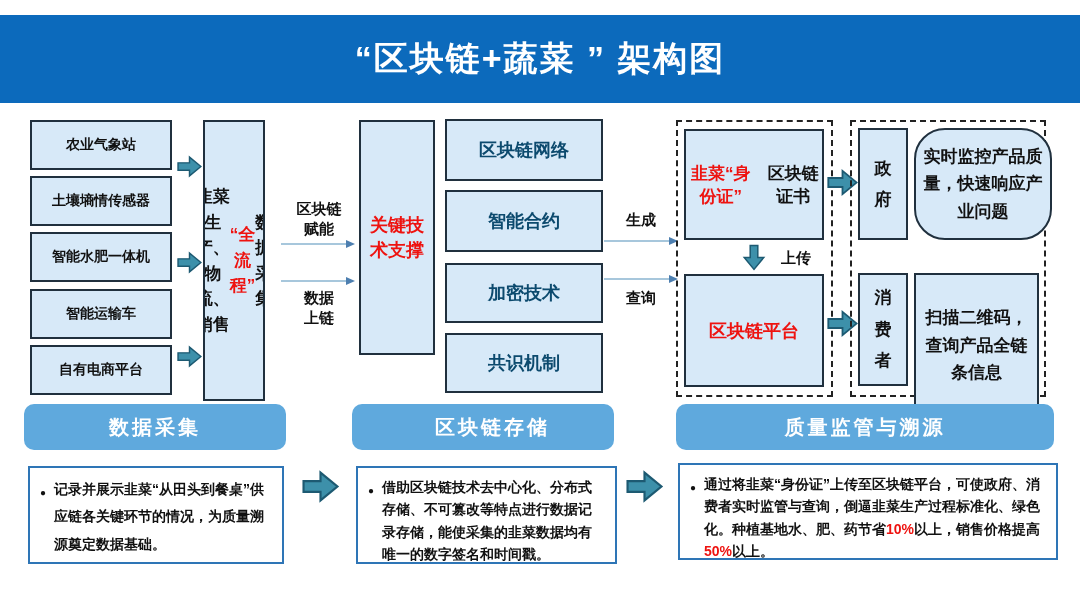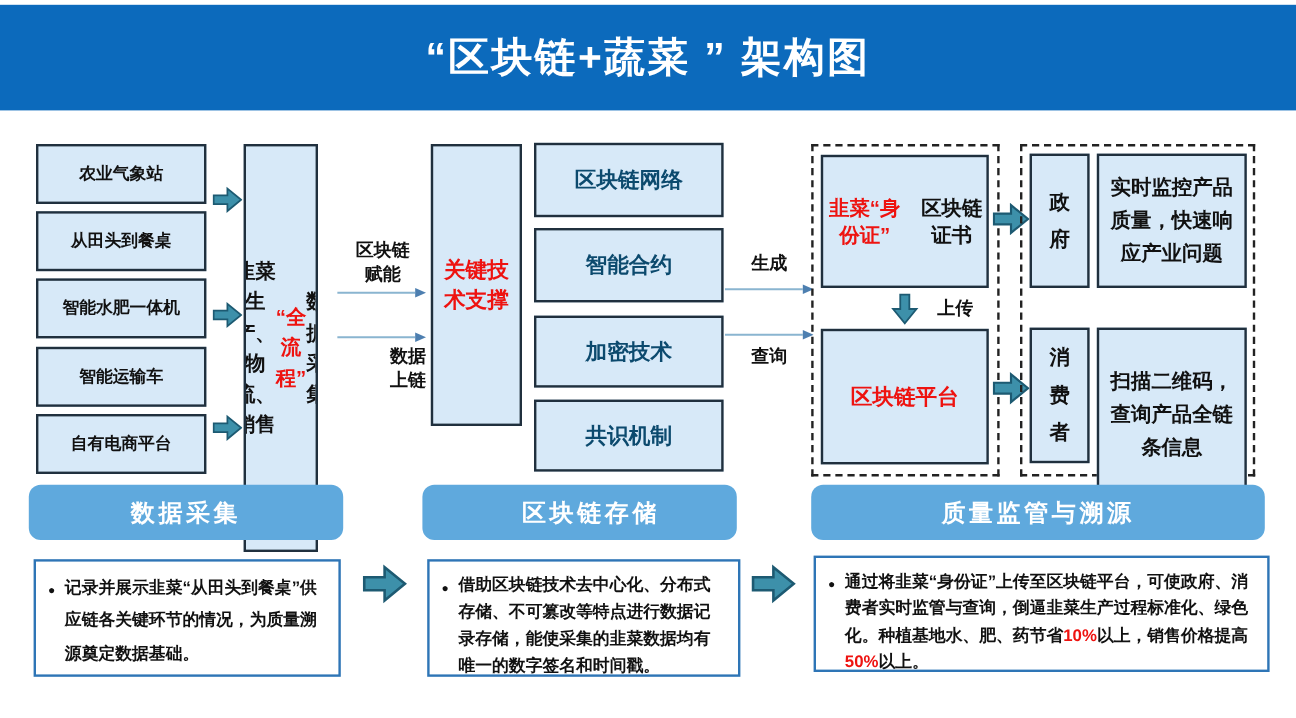--- a/index.html
+++ b/index.html
@@ -3,21 +3,21 @@
 <meta charset="utf-8">
 <style>
   :root{
     --banner:#0c6abc; --bar:#5fa9dd; --box-fill:#d7e9f8; --box-border:#20303e;
     --teal:#3d90aa; --teal-dark:#1d5a72; --thin-line:#8ab5d0; --thin-head:#4d7fb0;
     --red:#ee1310; --summary-border:#2e75b6;
   }
   *{box-sizing:border-box;margin:0;padding:0;}
   body{background:#fff;font-family:"Liberation Sans","DejaVu Sans",sans-serif;font-weight:700;}
   .stage{position:relative;width:1080px;height:598px;background:#fff;overflow:hidden;}
-  .banner{position:absolute;left:0;top:4px;width:1080px;height:88px;background:var(--banner);
+  .banner{position:absolute;left:0;top:15px;width:1080px;height:88px;background:var(--banner);
           display:flex;align-items:center;justify-content:center;}
   .banner h1{color:#fff;font-size:34px;letter-spacing:2px;font-weight:700;}
   .abs{position:absolute;}
   .lightbox{background:var(--box-fill);border:2px solid var(--box-border);
             display:flex;align-items:center;justify-content:center;text-align:center;overflow:hidden;}
   .src{font-size:14px;color:#111;}
   .pipeline{font-size:17px;line-height:1.5;padding:3px 2px;color:#111;}
   .core{font-size:18px;line-height:1.35;color:var(--red);}
   .tech{font-size:18px;color:#0c4a6e;}
   .pre{white-space:pre-line;}
@@ -47,21 +47,21 @@
 <div class="stage">
 
   <header class="banner">
     <h1>“区块链+蔬菜 ” 架构图</h1>
   </header>
 
   <div class="abs lightbox src" style="left:30px;top:120px;width:142px;height:50px;">
       <span>农业气象站</span>
     </div>
   <div class="abs lightbox src" style="left:30px;top:176px;width:142px;height:50px;">
-      <span>从田头到餐桌</span>
+      <span>土壤墒情传感器</span>
     </div>
   <div class="abs lightbox src" style="left:30px;top:232px;width:142px;height:50px;">
       <span>智能水肥一体机</span>
     </div>
   <div class="abs lightbox src" style="left:30px;top:289px;width:142px;height:50px;">
       <span>智能运输车</span>
     </div>
   <div class="abs lightbox src" style="left:30px;top:345px;width:142px;height:50px;">
       <span>自有电商平台</span>
     </div>
@@ -69,37 +69,37 @@
   <svg class="abs block-arrow" style="left:177px;top:153px;" width="25" height="27" viewBox="0 0 24 24">
       <polygon points="1,8.5 12,8.5 12,3 23,12 12,21 12,15.5 1,15.5"></polygon>
     </svg>
   <svg class="abs block-arrow" style="left:177px;top:249px;" width="25" height="27" viewBox="0 0 24 24">
       <polygon points="1,8.5 12,8.5 12,3 23,12 12,21 12,15.5 1,15.5"></polygon>
     </svg>
   <svg class="abs block-arrow" style="left:177px;top:343px;" width="25" height="27" viewBox="0 0 24 24">
       <polygon points="1,8.5 12,8.5 12,3 23,12 12,21 12,15.5 1,15.5"></polygon>
     </svg>
 
-  <div class="abs lightbox pipeline" style="left:203px;top:120px;width:62px;height:340px;">
+  <div class="abs lightbox pipeline" style="left:203px;top:120px;width:62px;height:281px;">
       <span>韭菜生产、物流、销售</span>
       <span class="red">“全流程”</span>
       <span>数据采集</span>
     </div>
 
   <div class="abs flowlabel pre" style="left:283px;top:199px;width:72px;">区块链
 赋能</div>
   <svg class="abs thin-arrow" style="left:281px;top:239px;" width="74" height="10" viewBox="0 0 74 10">
       <line x1="0" y1="5" x2="65" y2="5"></line>
       <polygon points="65,1 74,5 65,9"></polygon>
     </svg>
   <svg class="abs thin-arrow" style="left:281px;top:276px;" width="74" height="10" viewBox="0 0 74 10">
       <line x1="0" y1="5" x2="65" y2="5"></line>
       <polygon points="65,1 74,5 65,9"></polygon>
     </svg>
-  <div class="abs flowlabel pre" style="left:283px;top:288px;width:72px;text-align:right;">数据
+  <div class="abs flowlabel pre" style="left:283px;top:288px;width:72px;">数据
 上链</div>
 
   <div class="abs lightbox core pre" style="left:359px;top:120px;width:76px;height:235px;">关键技
 术支撑</div>
 
   <div class="abs lightbox tech" style="left:445px;top:119px;width:158px;height:62px;">
       <span>区块链网络</span>
     </div>
   <div class="abs lightbox tech" style="left:445px;top:190px;width:158px;height:62px;">
       <span>智能合约</span>
@@ -138,21 +138,21 @@
   <svg class="abs block-arrow" style="left:827px;top:166px;" width="31" height="33" viewBox="0 0 24 24">
       <polygon points="1,8.5 12,8.5 12,3 23,12 12,21 12,15.5 1,15.5"></polygon>
     </svg>
   <svg class="abs block-arrow" style="left:827px;top:307px;" width="31" height="33" viewBox="0 0 24 24">
       <polygon points="1,8.5 12,8.5 12,3 23,12 12,21 12,15.5 1,15.5"></polygon>
     </svg>
 
   <div class="abs dashed" style="left:850px;top:120px;width:196px;height:277px;"></div>
   <div class="abs lightbox vlabel pre" style="left:858px;top:128px;width:50px;height:112px;">政
 府</div>
-  <div class="abs lightbox desc" style="left:914px;top:128px;width:125px;height:112px;">
+  <div class="abs lightbox desc" style="left:914px;top:128px;width:138px;height:112px;border-radius:31px;">
       <span>实时监控产品质量，快速响应产业问题</span>
     </div>
   <div class="abs lightbox vlabel pre" style="left:858px;top:273px;width:50px;height:113px;">消
 费
 者</div>
   <div class="abs lightbox desc" style="left:914px;top:273px;width:125px;height:145px;align-items:center;">
       <span>扫描二维码，查询产品全链条信息</span>
     </div>
 
   <div class="abs bar" style="left:24px;top:404px;width:262px;height:46px;">

